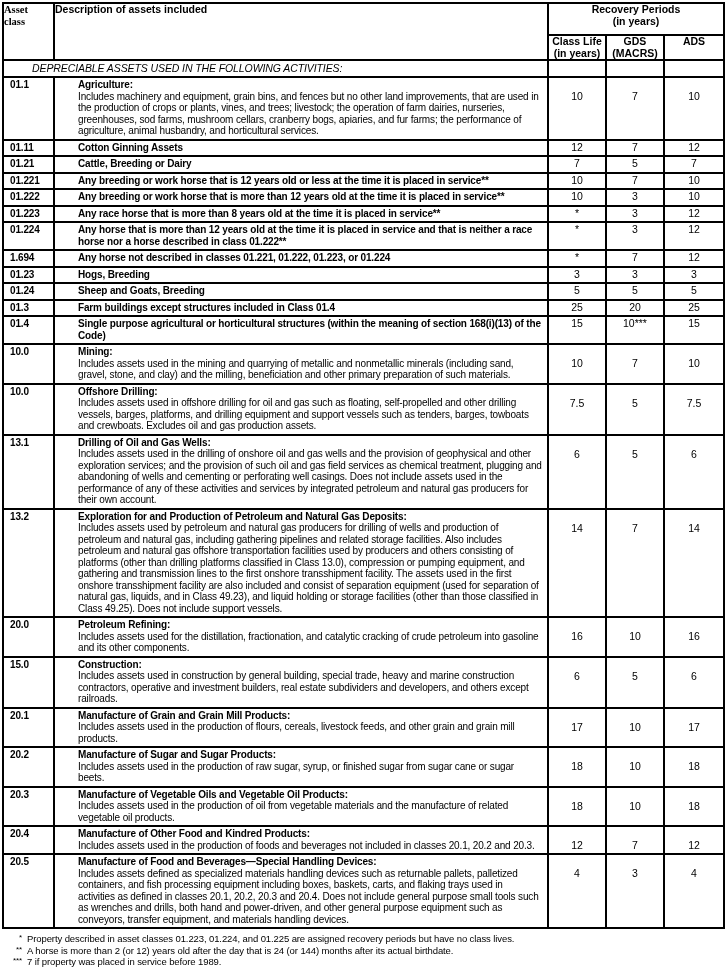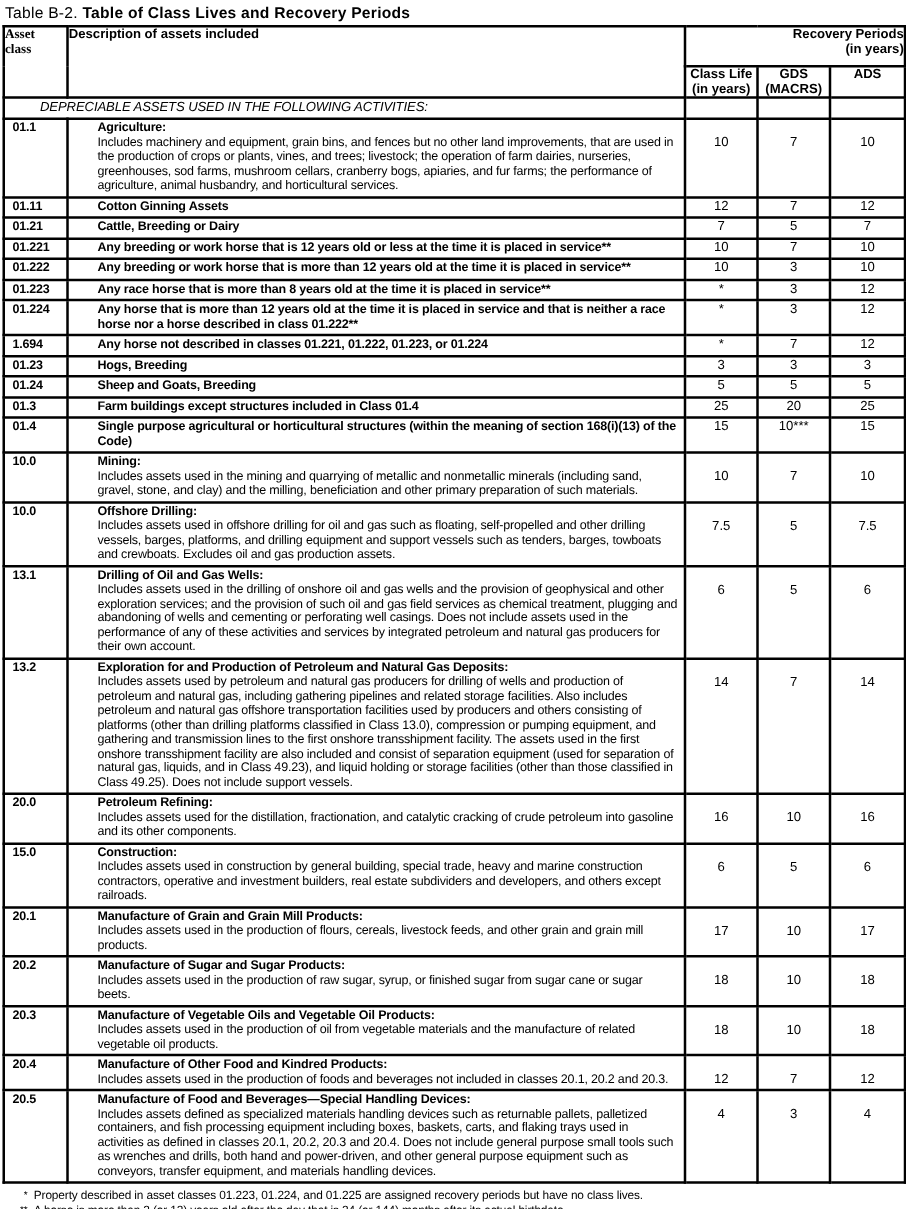--- a/index.html
+++ b/index.html
@@ -15,21 +15,21 @@
 
   col.c-asset-col { width:51px; }
   col.c-desc-col  { width:494px; }
   col.c-life-col  { width:58px; }
   col.c-gds-col   { width:58px; }
   col.c-ads-col   { width:60px; }
 
   th { font-size:10.5px; line-height:11.5px; white-space:pre-line; }
   .th-asset { vertical-align:bottom; text-align:left; padding:2px 2px 2px 6px;font-family:Liberation Serif, serif; }
   .th-desc  { vertical-align:bottom; text-align:left; padding:2px 2px 2px 8px; }
-  .th-recovery { text-align:right; vertical-align:middle; height:30px; padding:2px; }
+  .th-recovery { text-align:center; vertical-align:middle; height:30px; padding:2px; }
   .th-sub { text-align:center; vertical-align:bottom; padding:2px 1px 3px 1px; }
 
   td.c-asset { font-weight:bold; font-size:10px; letter-spacing:-0.15px;
                padding:1px 2px 2px 6px; line-height:11.5px; }
   td.c-desc  { font-size:10px; letter-spacing:-0.15px; line-height:11.5px;
                padding:1px 5px 2px 23px; }
   td.c-desc .row-title { font-weight:bold; display:block; }
   td.c-desc .row-body  { display:block; }
   td.num { text-align:center; font-size:10.5px; line-height:11.5px; padding-top:1px; }
   tr.has-body td.num { padding-top:13px; }
@@ -41,24 +41,20 @@
   .fn { display:flex; }
   .fn-marker { width:18px; text-align:right; padding-right:5px; font-size:8px;
                position:relative; top:-1px; flex:0 0 auto; }
   .fn-text { flex:1 1 auto; }
 </style>
 </head>
 <body>
 
 <div class="page">
 
-  <div class="doc-title">
-    <span class="t-prefix">Table B-2.</span>
-    <span class="t-main">Table of Class Lives and Recovery Periods</span>
-  </div>
 
   <table class="class-table">
     <colgroup>
       <col class="c-asset-col">
         <col class="c-desc-col">
         <col class="c-life-col">
         <col class="c-gds-col">
         <col class="c-ads-col">
     </colgroup>
     <thead>

